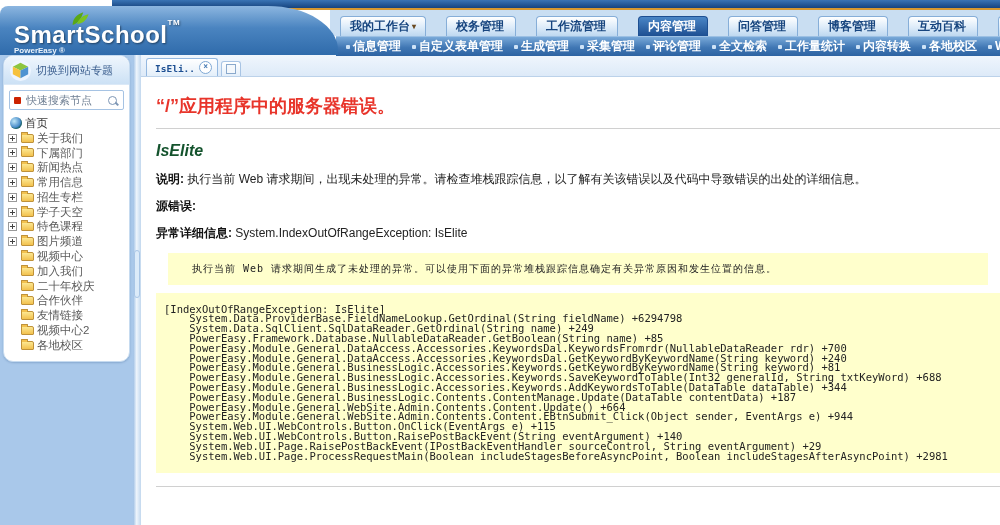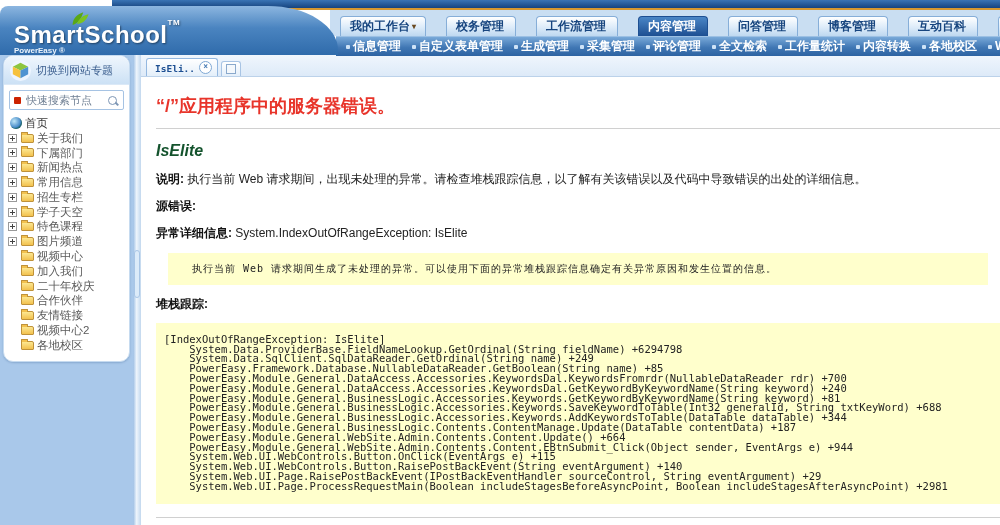--- a/index.html
+++ b/index.html
@@ -333,23 +333,20 @@
       <p class="para">
         <b>源错误:</b>
       </p>
       <p class="para">
         <b>异常详细信息:</b>
         <span>System.IndexOutOfRangeException: IsElite</span>
       </p>
       <div class="ybox">
         <span>执行当前 Web 请求期间生成了未处理的异常。可以使用下面的异常堆栈跟踪信息确定有关异常原因和发生位置的信息。</span>
       </div>
-      <p class="para">
-        <b>堆栈跟踪:</b>
-      </p>
       <pre class="ybox stack">[IndexOutOfRangeException: IsElite]
     System.Data.ProviderBase.FieldNameLookup.GetOrdinal(String fieldName) +6294798
     System.Data.SqlClient.SqlDataReader.GetOrdinal(String name) +249
     PowerEasy.Framework.Database.NullableDataReader.GetBoolean(String name) +85
     PowerEasy.Module.General.DataAccess.Accessories.KeywordsDal.KeywordsFromrdr(NullableDataReader rdr) +700
     PowerEasy.Module.General.DataAccess.Accessories.KeywordsDal.GetKeywordByKeywordName(String keyword) +240
     PowerEasy.Module.General.BusinessLogic.Accessories.Keywords.GetKeywordByKeywordName(String keyword) +81
     PowerEasy.Module.General.BusinessLogic.Accessories.Keywords.SaveKeywordToTable(Int32 generalId, String txtKeyWord) +688
     PowerEasy.Module.General.BusinessLogic.Accessories.Keywords.AddKeywordsToTable(DataTable dataTable) +344
     PowerEasy.Module.General.BusinessLogic.Contents.ContentManage.Update(DataTable contentData) +187

